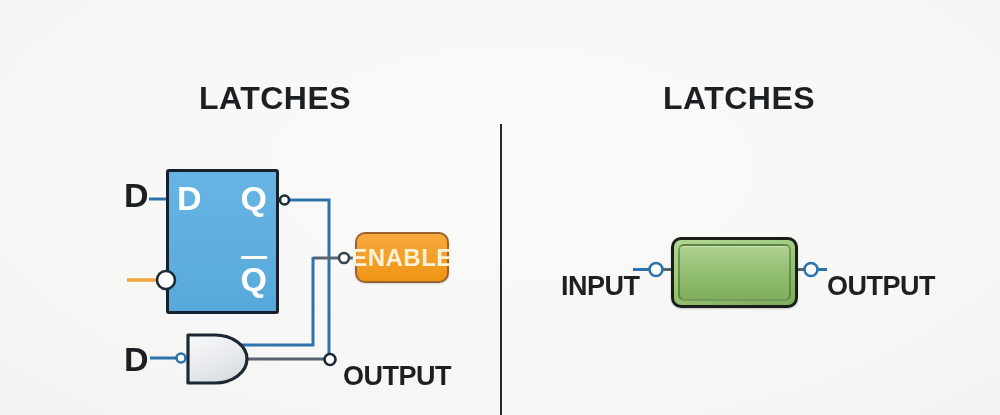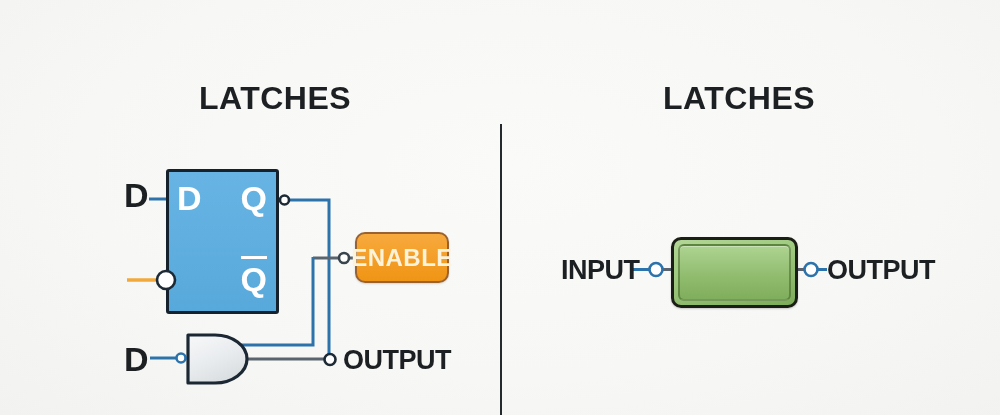--- a/index.html
+++ b/index.html
@@ -41,21 +41,21 @@
     position:absolute;left:166px;top:169px;width:113px;height:145px;box-sizing:border-box;
     background:linear-gradient(180deg,var(--c-latch-fill-top),var(--c-latch-fill-bot));
     border:3px solid var(--c-latch-border);border-radius:3px;
   }
   .pin{position:absolute;color:#fff;font-size:34px;font-weight:700;line-height:1;}
   .pin-d{left:8px;top:9px;}
   .pin-q{right:9px;top:9px;}
   .pin-qbar{right:9px;top:84px;border-top:3px solid #fff;padding-top:3px;}
   .io-label{position:absolute;color:var(--c-text);font-weight:700;line-height:1.15;white-space:nowrap;}
   .lbl-big{font-size:34px;}
-  .lbl-mid{font-size:27px;letter-spacing:-0.5px;}
+  .lbl-mid{font-size:27px;letter-spacing:-0.5px;margin-top:16px;}
   .enable-btn{
     position:absolute;left:355px;top:232px;width:94px;height:51px;box-sizing:border-box;
     background:linear-gradient(180deg,var(--c-enable-fill-top),var(--c-enable-fill-bot));
     border:2.5px solid var(--c-enable-border);border-radius:10px;
     display:flex;align-items:center;justify-content:center;
     color:var(--c-enable-text);font-size:24px;font-weight:700;letter-spacing:.5px;
     box-shadow:0 1px 2px rgba(0,0,0,.15);
   }
   .buffer{
     position:absolute;left:671px;top:237px;width:127px;height:71px;box-sizing:border-box;

